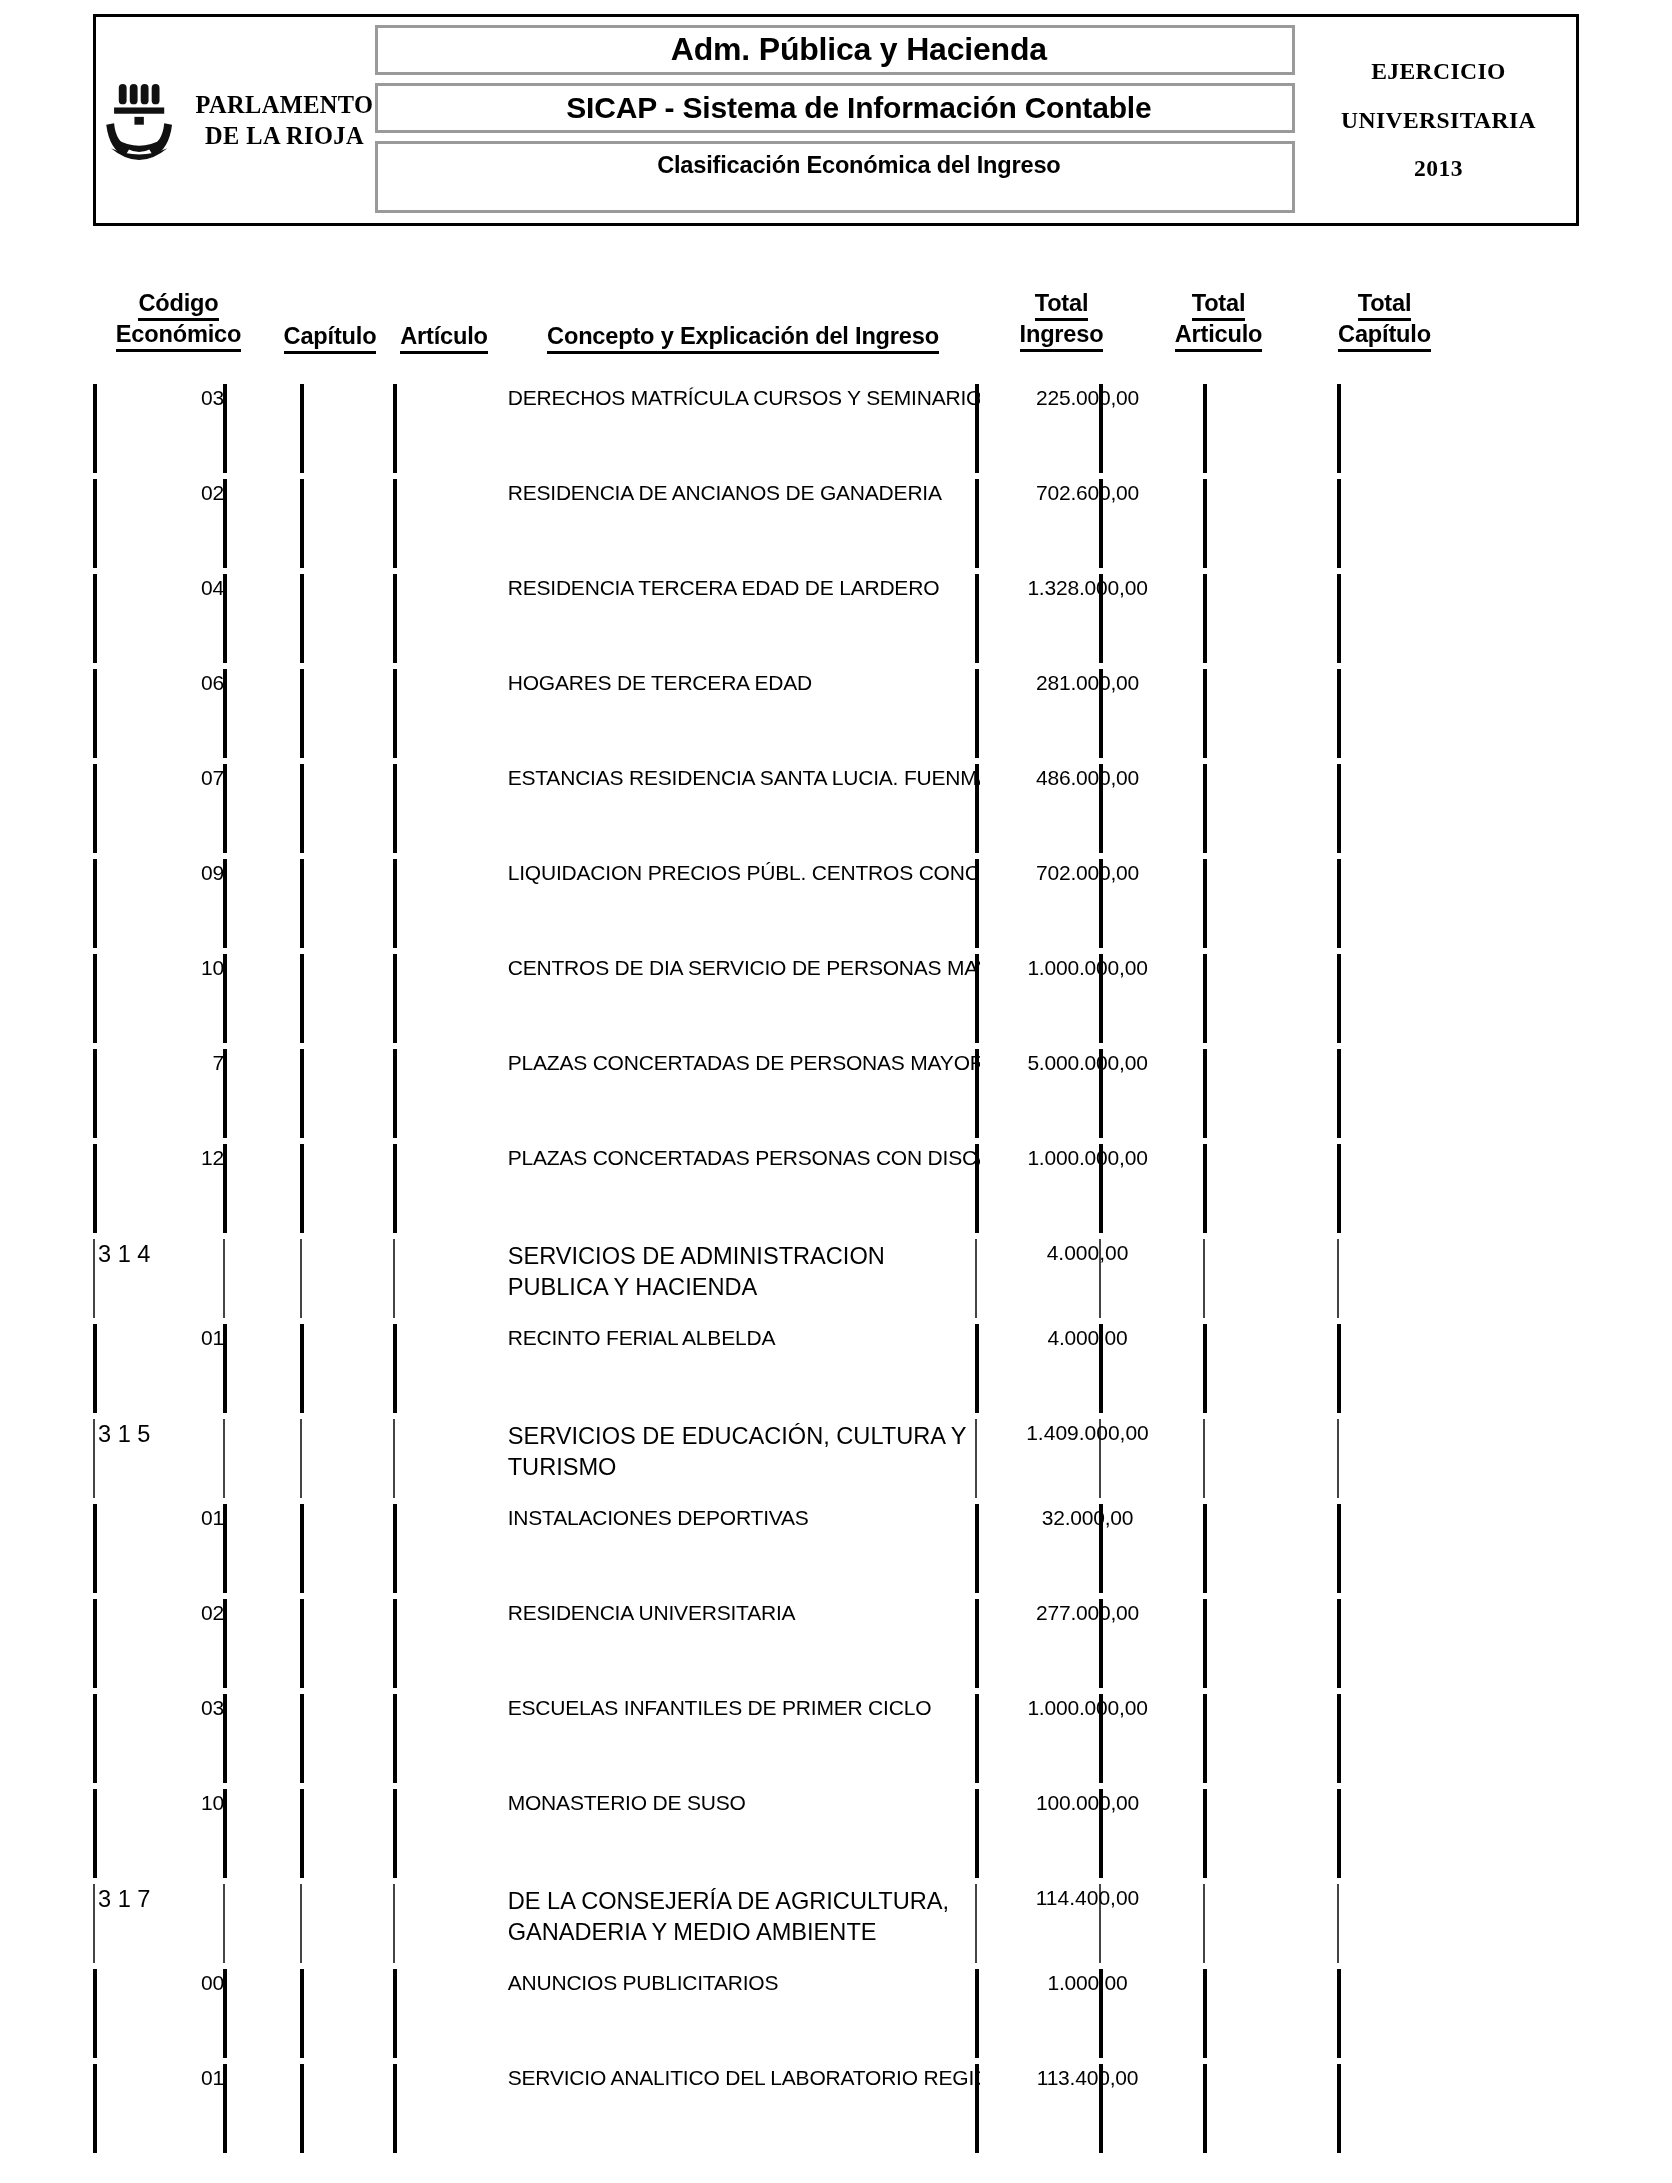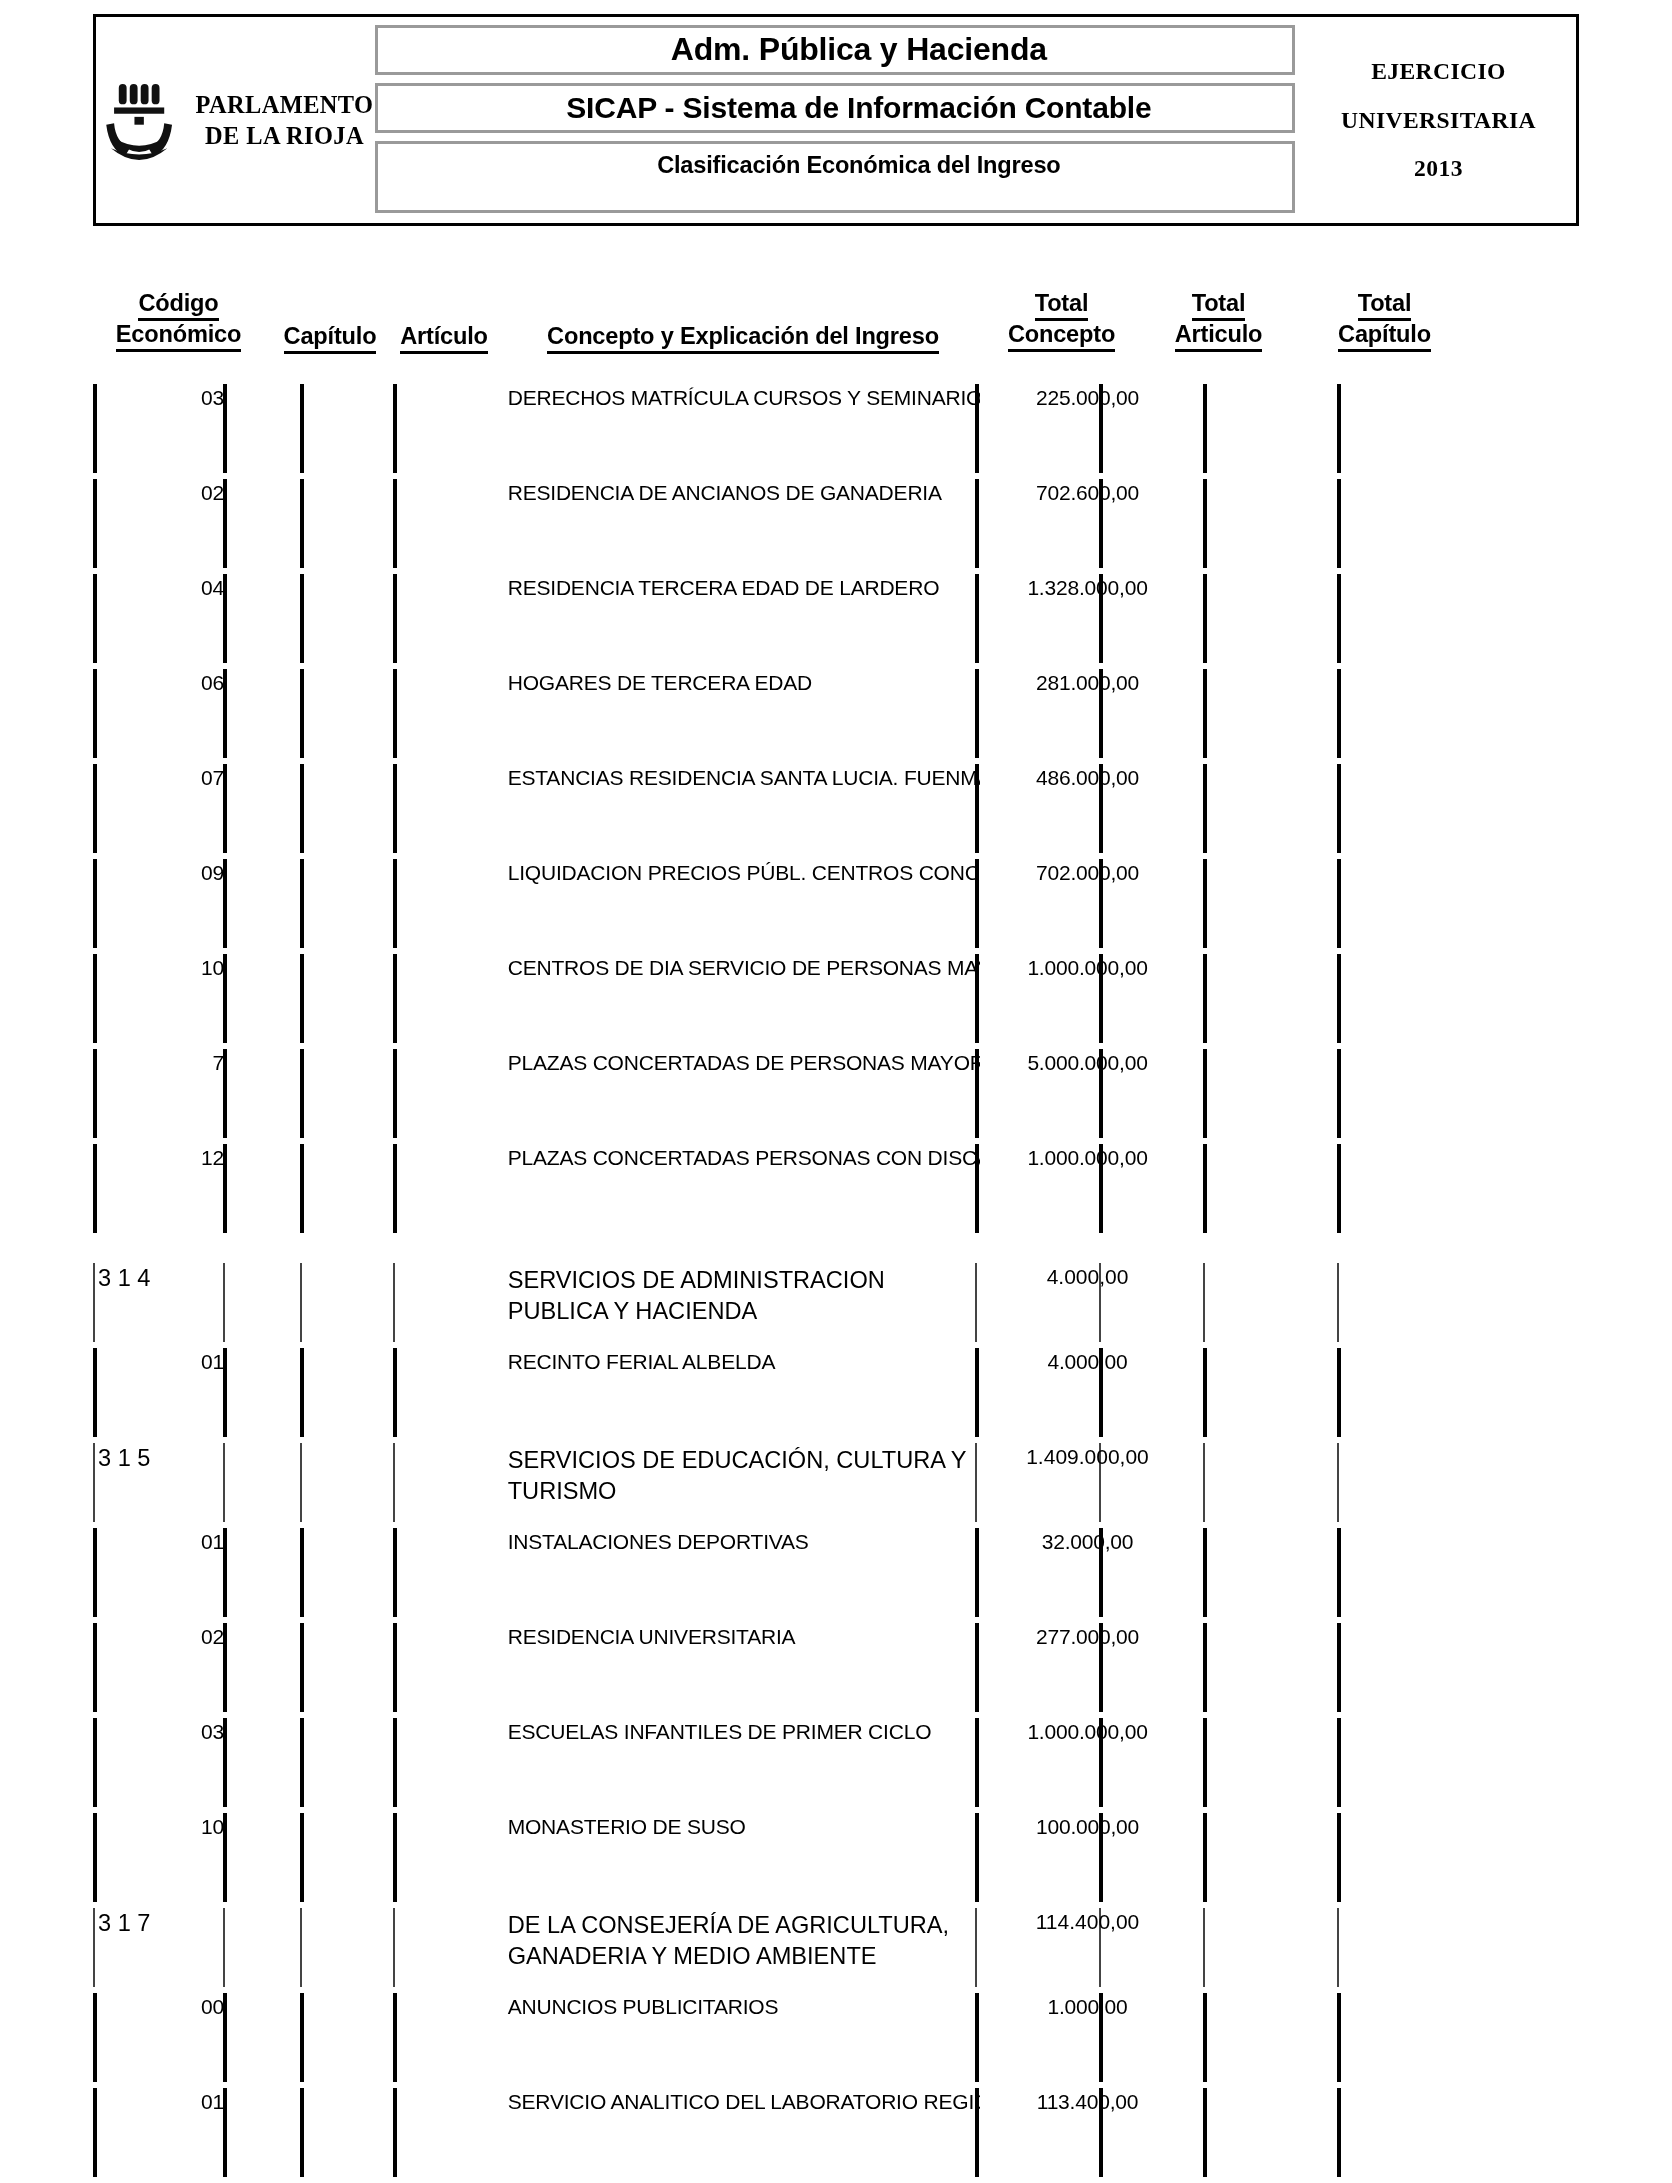--- a/index.html
+++ b/index.html
@@ -155,21 +155,21 @@
         <u>Capítulo</u>
       </div>
       <div class="ch ch-art">
         <u>Artículo</u>
       </div>
       <div class="ch ch-con">
         <u>Concepto y Explicación del Ingreso</u>
       </div>
       <div class="ch ch-tcon">
         <u>Total</u><br>
-        <u>Concepto</u>
+        <u>Ingreso</u>
       </div>
       <div class="ch ch-tart">
         <u>Total</u><br>
         <u>Articulo</u>
       </div>
       <div class="ch ch-tcap">
         <u>Total</u><br>
         <u>Capítulo</u>
       </div>
     </div>
@@ -285,21 +285,21 @@
           <div class="rule" style="left: 300px; height: 89px;"></div>
           <div class="rule" style="left: 393px; height: 89px;"></div>
           <div class="rule" style="left: 975px; height: 89px;"></div>
           <div class="rule" style="left: 1099px; height: 89px;"></div>
           <div class="rule" style="left: 1203px; height: 89px;"></div>
           <div class="rule" style="left: 1337px; height: 89px;"></div>
           <div class="cell c-eco">12</div>
           <div class="cell c-con">PLAZAS CONCERTADAS PERSONAS CON DISCAPACIDAD</div>
           <div class="cell c-tcon">1.000.000,00</div>
         </div>
-        <div class="row group" style="height: 85px; margin-top: 24px;">
+        <div class="row group" style="height: 85px;">
           <div class="rule thin" style="left: 93px; height: 79px;"></div>
           <div class="rule thin" style="left: 223px; height: 79px;"></div>
           <div class="rule thin" style="left: 300px; height: 79px;"></div>
           <div class="rule thin" style="left: 393px; height: 79px;"></div>
           <div class="rule thin" style="left: 975px; height: 79px;"></div>
           <div class="rule thin" style="left: 1099px; height: 79px;"></div>
           <div class="rule thin" style="left: 1203px; height: 79px;"></div>
           <div class="rule thin" style="left: 1337px; height: 79px;"></div>
           <div class="cell c-eco grp">3 1 4</div>
           <div class="cell c-con wrap">SERVICIOS DE ADMINISTRACION PUBLICA Y HACIENDA</div>

